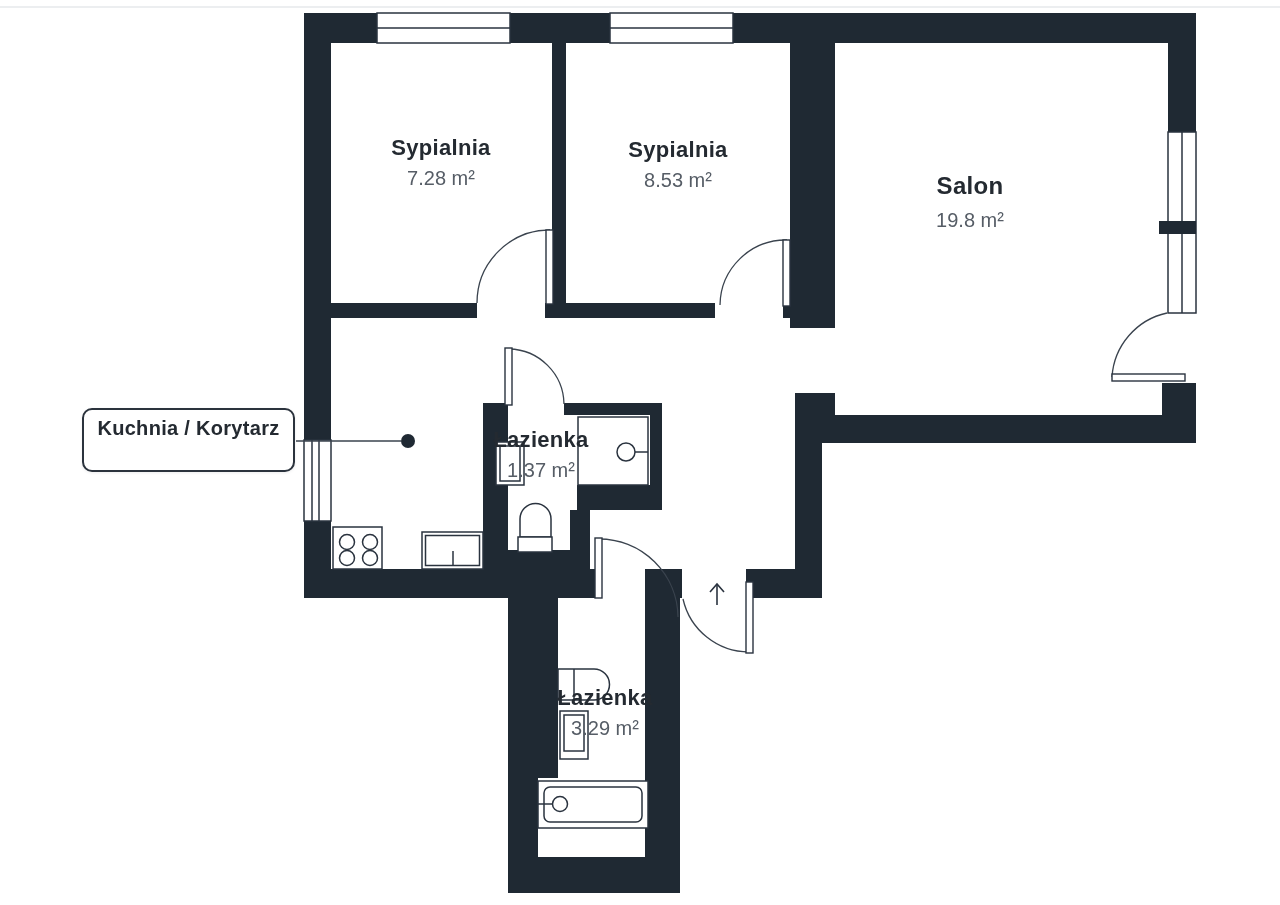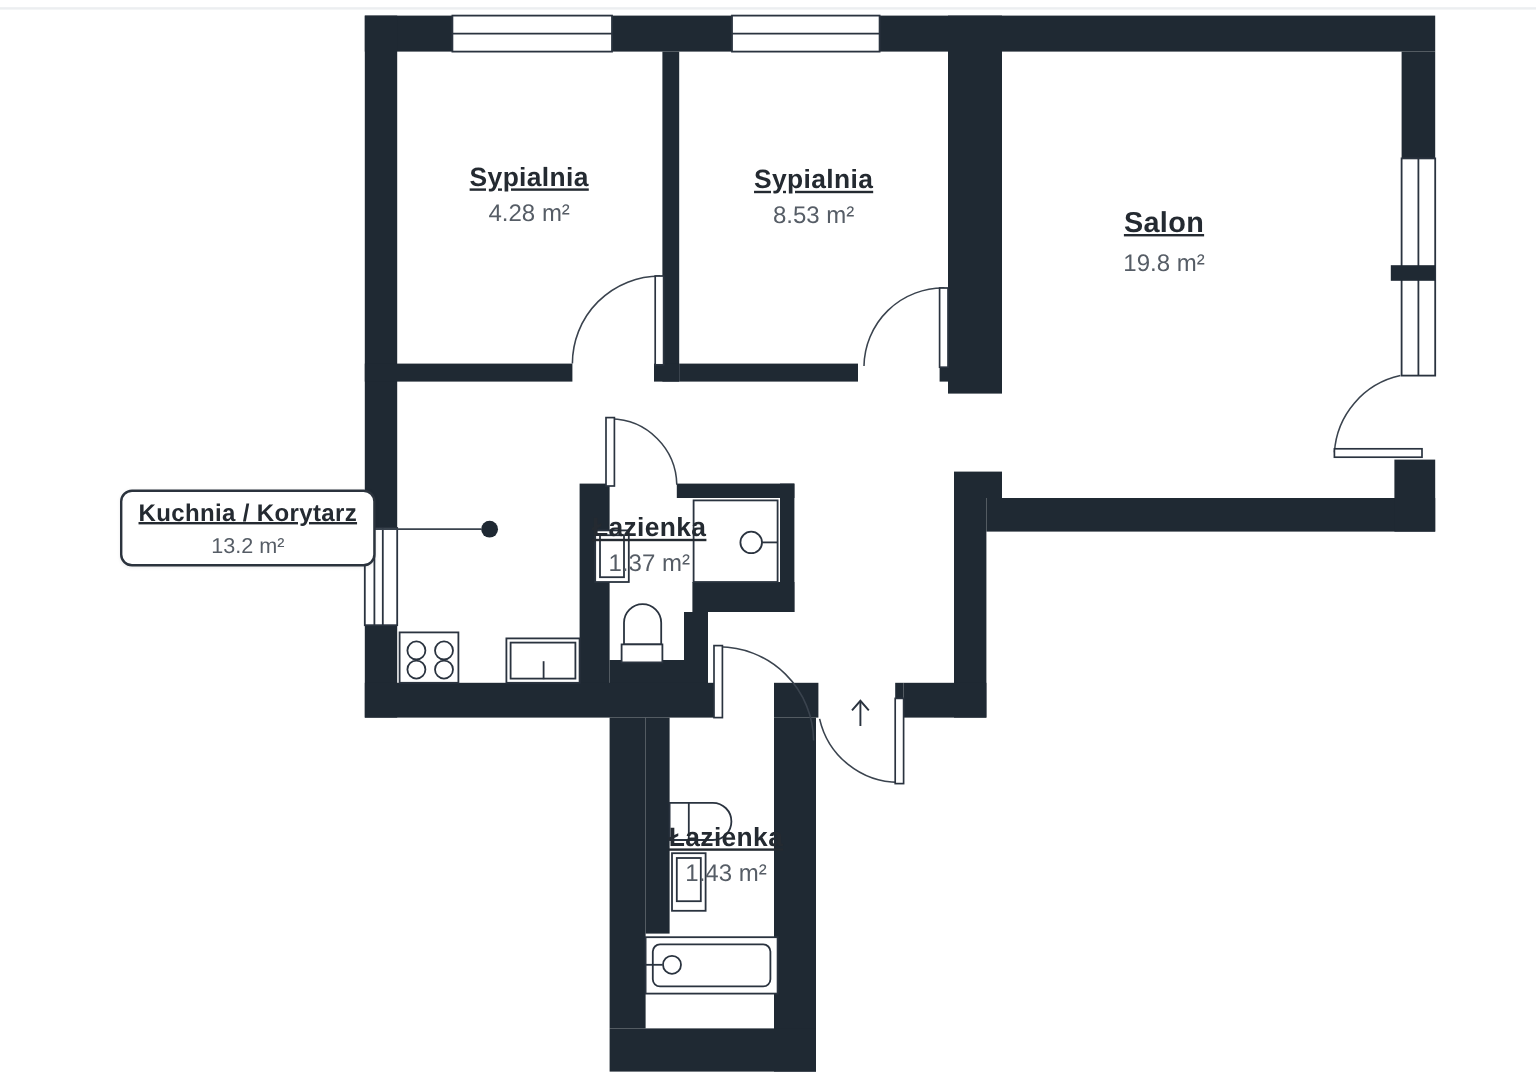--- a/index.html
+++ b/index.html
@@ -3,26 +3,26 @@
 <meta charset="utf-8">
 <style>
   html,body{margin:0;padding:0;background:#ffffff;}
   #stage{
     position:relative;width:1280px;height:905px;background:#ffffff;
     font-family:"Liberation Sans", sans-serif;overflow:hidden;
   }
   #plan-svg{position:absolute;left:0;top:0;}
   .top-divider{position:absolute;left:0;top:6px;width:100%;height:2px;background:#eceef0;}
   .room-label{position:absolute;transform:translateX(-50%);text-align:center;white-space:nowrap;}
-  .room-name{font-weight:700;font-size:22px;color:#242a31;line-height:30px;letter-spacing:.3px;text-decoration:underline;}
+  .room-name{font-weight:700;font-size:22px;color:#242a31;line-height:30px;letter-spacing:.3px;}
   .room-area{font-size:20px;color:#565d66;line-height:30px;}
   .salon .room-name{font-size:24px;line-height:32px;}
   .salon .room-area{line-height:36px;}
   .callout{
-    position:absolute;left:100px;top:408px;width:213px;height:64px;box-sizing:border-box;
+    position:absolute;left:82px;top:408px;width:213px;height:64px;box-sizing:border-box;
     background:#ffffff;border:2px solid #2b333d;border-radius:10px;text-align:center;
     box-shadow:0 1px 3px rgba(20,28,38,.08);
   }
   .callout .room-name{font-size:20px;line-height:28px;margin-top:4px;}
   .callout .room-area{font-size:18px;line-height:26px;}
 </style>
 </head>
 <body>
 
 <div id="stage">
@@ -156,40 +156,39 @@
     </g>
 
     <g>
       <line x1="296" y1="441" x2="401" y2="441" stroke="#3a434e" stroke-width="1.4"></line>
       <circle cx="408" cy="441" r="7" fill="#1f2933"></circle>
     </g>
   </svg>
 
   <div class="room-label" style="left:441px;top:133px;">
     <div class="room-name">Sypialnia</div>
-    <div class="room-area">4.28 m²</div>
+    <div class="room-area">7.28 m²</div>
   </div>
 
   <div class="room-label" style="left:678px;top:135px;">
     <div class="room-name">Sypialnia</div>
     <div class="room-area">8.53 m²</div>
   </div>
 
   <div class="room-label salon" style="left:970px;top:170px;">
     <div class="room-name">Salon</div>
     <div class="room-area">19.8 m²</div>
   </div>
 
   <div class="room-label" style="left:541px;top:425px;">
     <div class="room-name">Łazienka</div>
     <div class="room-area">1.37 m²</div>
   </div>
 
   <div class="room-label" style="left:605px;top:683px;">
     <div class="room-name">Łazienka</div>
-    <div class="room-area">1.43 m²</div>
+    <div class="room-area">3.29 m²</div>
   </div>
 
   <div class="callout">
     <div class="room-name">Kuchnia / Korytarz</div>
-    <div class="room-area">13.2 m²</div>
   </div>
 </div>
 
 </body></html>

